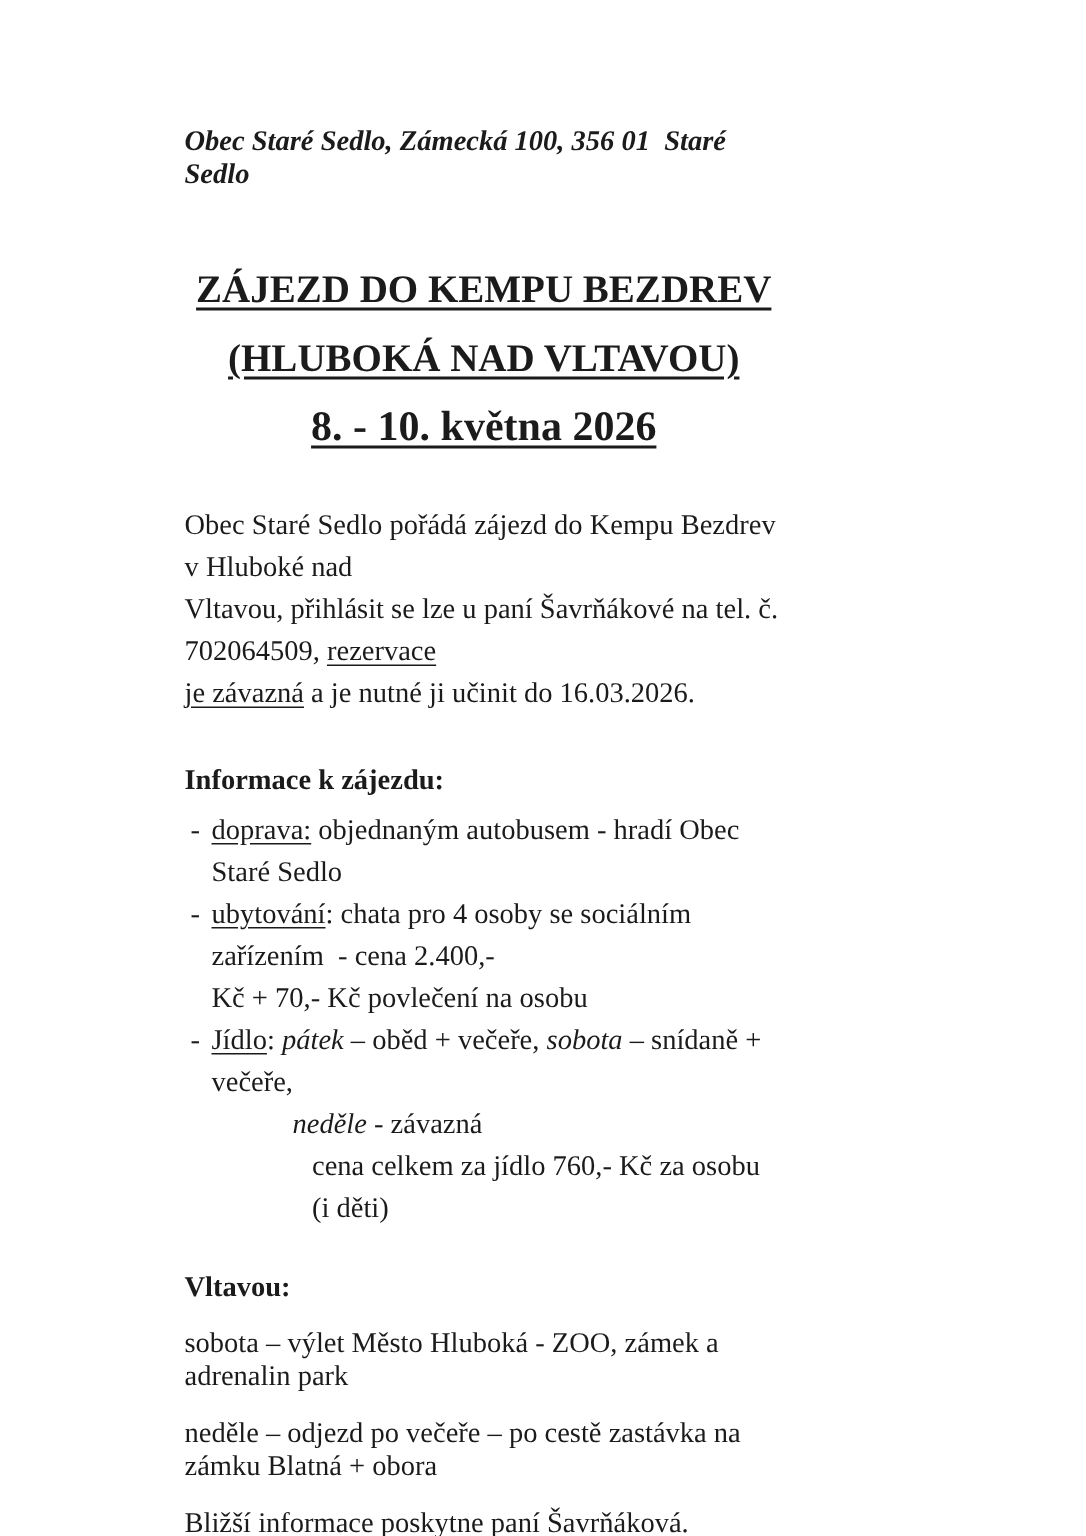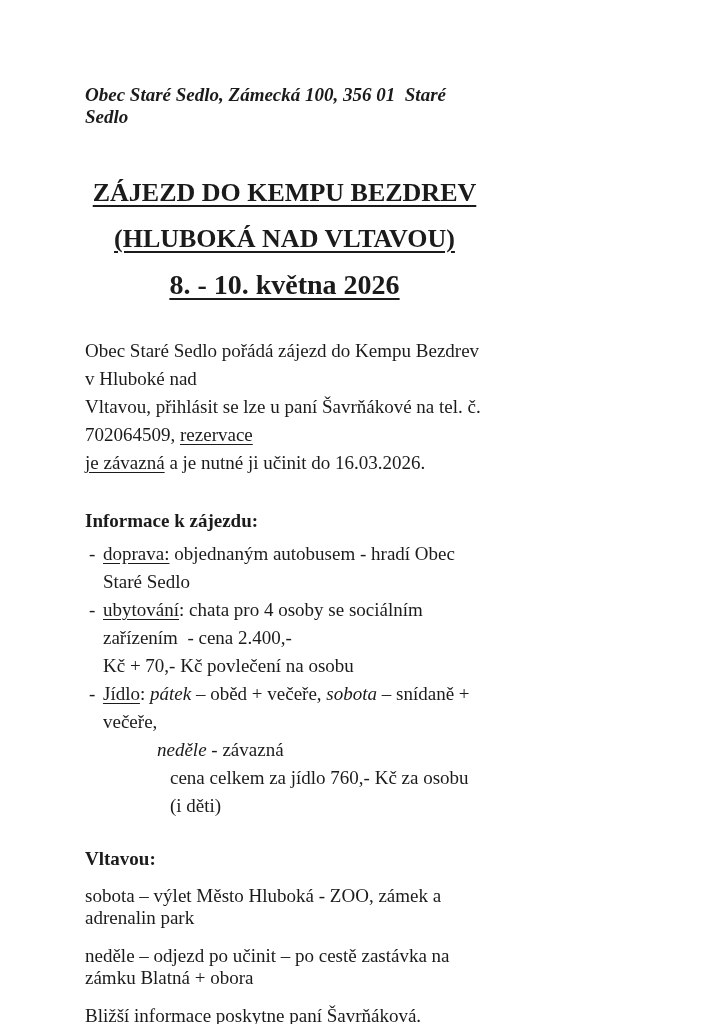--- a/index.html
+++ b/index.html
@@ -13,20 +13,21 @@
     overflow: hidden;
     font-family: "Liberation Serif", "DejaVu Serif", serif;
     color: #1b1b1b;
   }
   .page {
     box-sizing: border-box;
     width: 572px;
     height: 1024px;
     padding: 84px 88px 0 85px;
     background: #ffffff;
+    margin-left: 38px;
   }
   .letterhead {
     font-size: 19px;
     line-height: 22px;
     font-weight: bold;
     font-style: italic;
   }
   .title-block {
     margin-top: 50px;
     text-align: center;
@@ -140,18 +141,18 @@
         </div>
         <div class="jidlo-line3">cena celkem za jídlo 760,- Kč za osobu (i děti)</div>
       </div>
     </div>
 
   </div>
 
   <div class="section-heading program-heading">Vltavou:</div>
 
   <div class="program-line program-line-first">sobota – výlet Město Hluboká - ZOO, zámek a adrenalin park</div>
-  <div class="program-line program-line-next">neděle – odjezd po učinit – po cestě zastávka na zámku Blatná + obora</div>
+  <div class="program-line program-line-next">neděle – odjezd po večeře – po cestě zastávka na zámku Blatná + obora</div>
   <div class="program-line program-line-next">Bližší informace poskytne paní Šavrňáková.</div>
 
   <div class="footer-note">Změna programu vyhrazena!!!</div>
 
 </div>
 
 </body></html>

